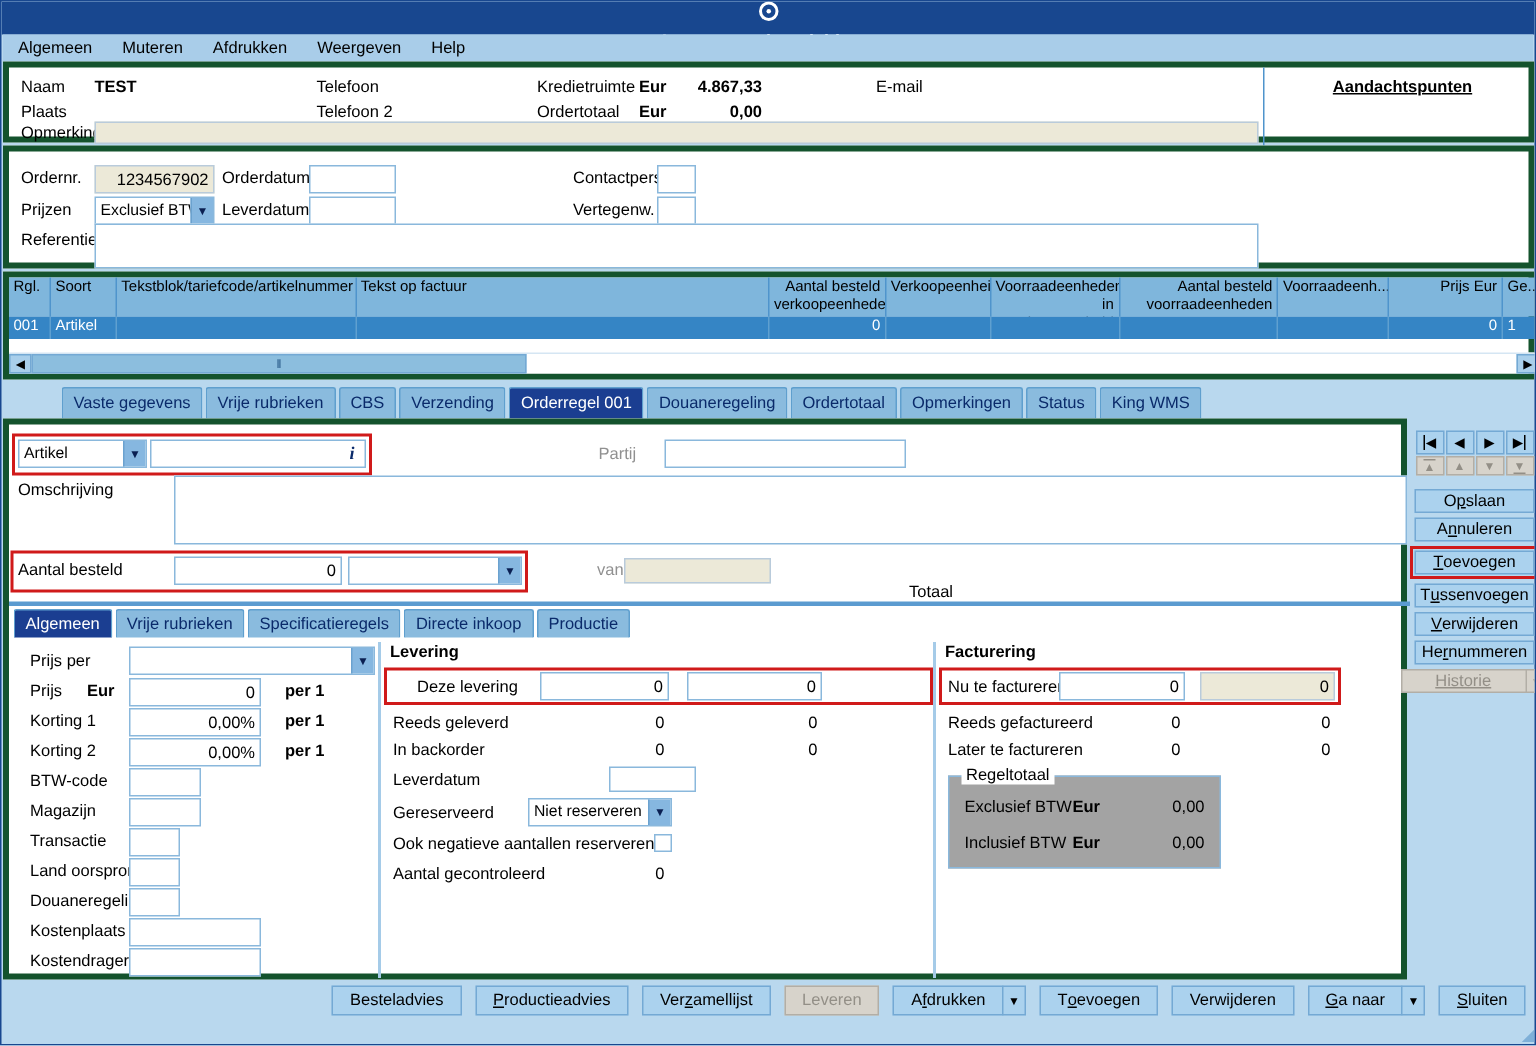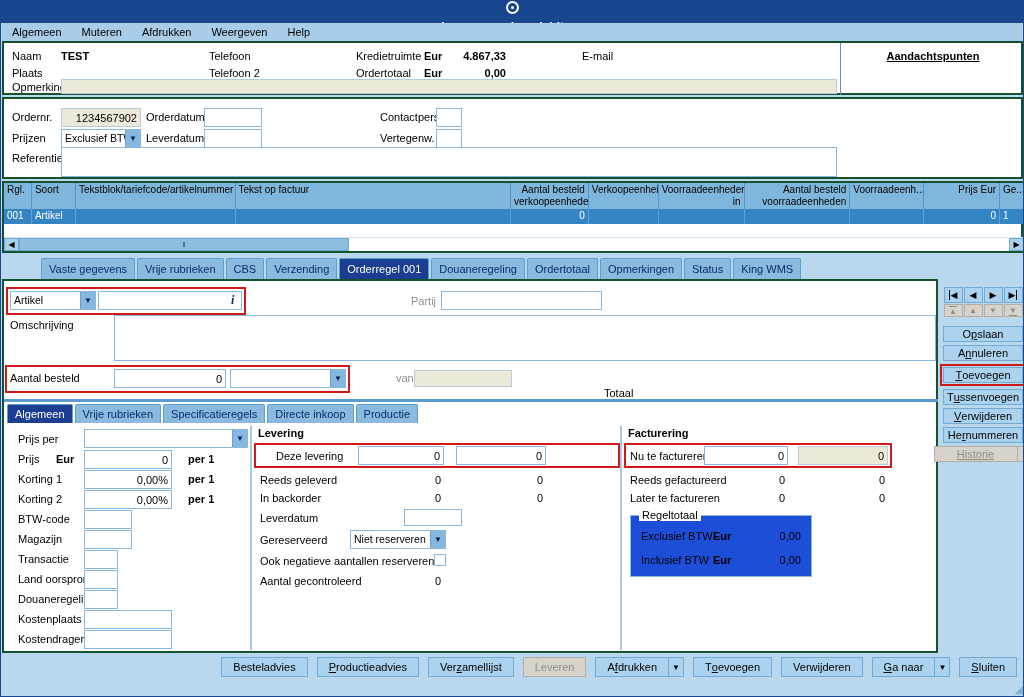--- a/index.html
+++ b/index.html
@@ -11,21 +11,21 @@
   .titlebar { position:absolute; left:0; top:0; width:1022px; height:22px; background:#18478f; color:#fff; display:flex; align-items:center; padding:0 6px; gap:6px;flex-direction:column; }
   .app-icon { width:13px; height:13px; border:2px solid #fff; border-radius:50%; position:relative; flex:0 0 auto; }
   .app-icon::after { content:""; position:absolute; left:3px; top:3px; width:3px; height:3px; background:#fff; border-radius:50%; }
   .title { font-weight:bold; font-size:12px; flex:1; }
   .wctrl { width:18px; text-align:center; font-size:11px; font-weight:bold; cursor:default; }
 
   .menubar { position:absolute; left:1px; top:22px; width:1020px; height:18px; background:#a9cde9; display:flex; align-items:center; }
   .menu-item { padding:0 10px; height:100%; display:flex; align-items:center; }
 
   
-  .panel { position:absolute; background:#fff; border:2px solid #14532d; }
+  .panel { position:absolute; background:#fff; border:4px solid #14532d; }
   .lbl { position:absolute; white-space:nowrap; line-height:13px; }
   .b { font-weight:bold; }
   .gray { color:#909090; }
   .und { text-decoration:underline; }
   .fld { position:absolute; border:1px solid #8ab8dc; background:#fff; font:11px "Liberation Sans",sans-serif; padding:0 3px; height:19px; outline:none; }
   .num { text-align:right; }
   .ro { background:#ece9d8; border-color:#b9cbdb; }
   .area { position:absolute; border:1px solid #8ab8dc; background:#fff; }
   .cmb { position:absolute; border:1px solid #8ab8dc; background:#fff; height:19px; display:flex; }
   .cmb .txt { flex:1; padding:2px 3px 0; font-size:10.5px; white-space:nowrap; overflow:hidden; }
@@ -72,21 +72,21 @@
   .split .barr { width:15px; height:16px; border-left:none; font-size:8px; }
 
   
   .bottombar { position:absolute; left:0; top:652px; width:1024px; height:28px; display:flex; align-items:center; justify-content:flex-end; gap:9px; padding-right:8px; }
   .bb { height:20px; padding:0 11px; }
   .bsplit { display:flex; }
   .bsplit .barr2 { width:16px; height:20px; border-left:1px solid #74a9d4; margin-left:-1px; font-size:8px; }
   .bstrip { position:absolute; left:0; top:680px; width:1024px; height:16px; }
   .grip { position:absolute; right:2px; bottom:1px; color:#7fb0d8; font-size:11px; }
 
-  .fieldset { position:absolute; border:1px solid #8ab8dc; background:#1d4ed8; }
+  .fieldset { position:absolute; border:1px solid #8ab8dc; background:#a3a3a3; }
   .legend { position:absolute; top:-7px; left:8px; background:#fff; padding:0 3px; }
   .info-i { position:absolute; font:bold italic 12px "Liberation Serif",serif; color:#0a2a6a; }
   .attn-div { position:absolute; left:836px; top:0; width:1px; height:52px; background:#4f94cc; }
 </style>
 </head>
 <body>
 
 <div class="window">
 
   <div class="titlebar">
@@ -195,21 +195,21 @@
 
     <div class="panel" style="left:0; top:22px; width:936px; height:374px;">
 
       <div class="red-box" style="left:2px; top:6px; width:240px; height:28px;"></div>
       <div class="cmb" style="left:6px; top:10px; width:86px;">
         <span class="txt">Artikel</span>
         <span class="arr">▼</span>
       </div>
       <input class="fld" style="left: 94px; top: 10px; width: 144px;" value="">
       <span class="info-i" style="left:227px; top:12px;">i</span>
-      <span class="lbl gray" style="left:407px; top:14px;">Partij</span>
+      <span class="lbl gray" style="left:393px; top:14px;">Partij</span>
       <input class="fld" style="left: 437px; top: 10px; width: 161px;" value="">
 
       <span class="lbl" style="left:6px; top:38px;">Omschrijving</span>
       <textarea class="area" style="left: 110px; top: 34px; width: 822px; height: 46px; resize: none; font: 11px &quot;Liberation Sans&quot;, sans-serif;"></textarea>
 
       <div class="red-box" style="left:1px; top:84px; width:345px; height:28px;"></div>
       <span class="lbl" style="left:6px; top:91px;">Aantal besteld</span>
       <input class="fld num" style="left: 110px; top: 88px; width: 112px;" value="0">
       <div class="cmb" style="left:226px; top:88px; width:116px;">
         <span class="txt"></span>

